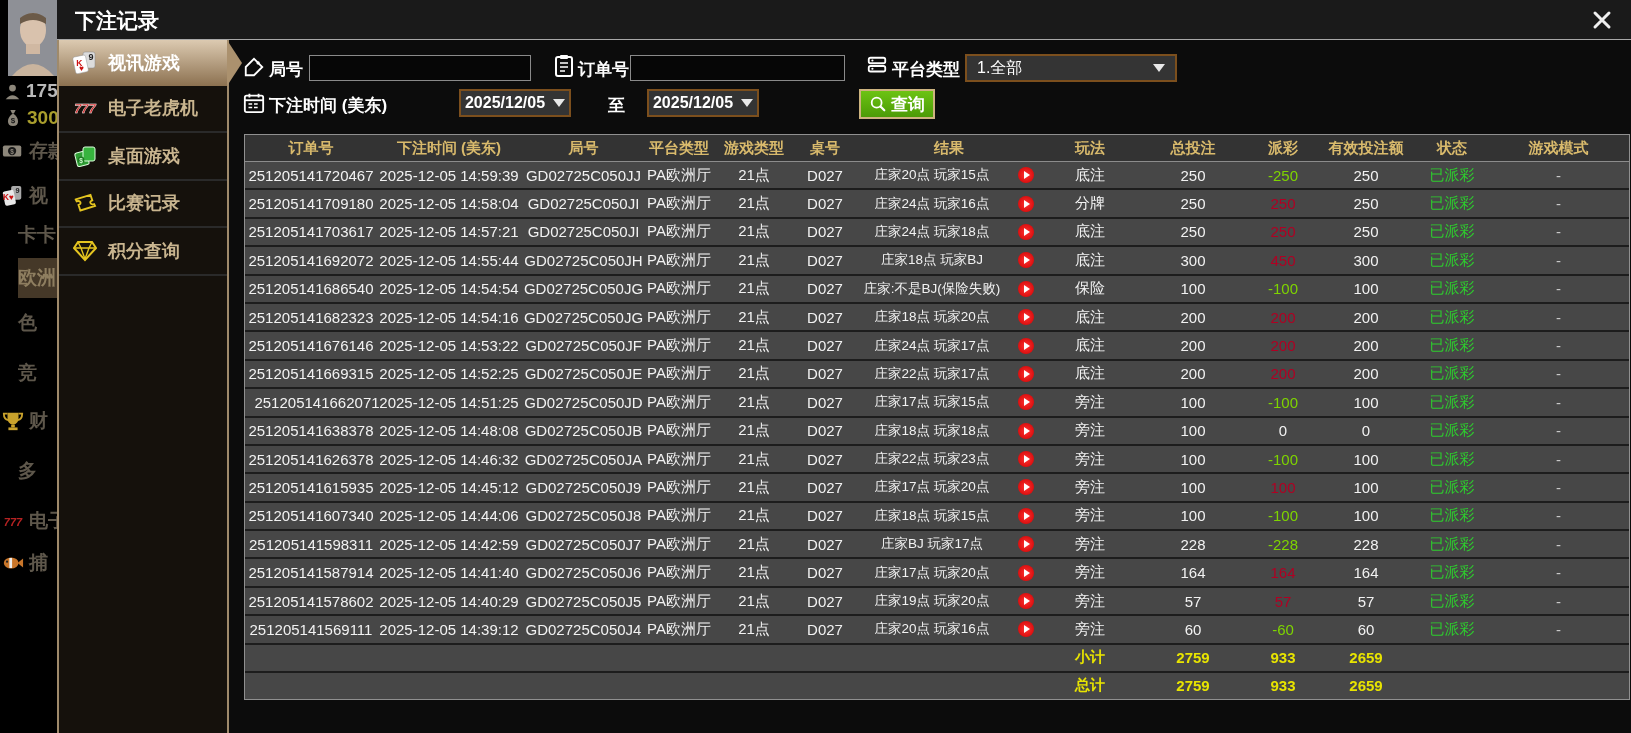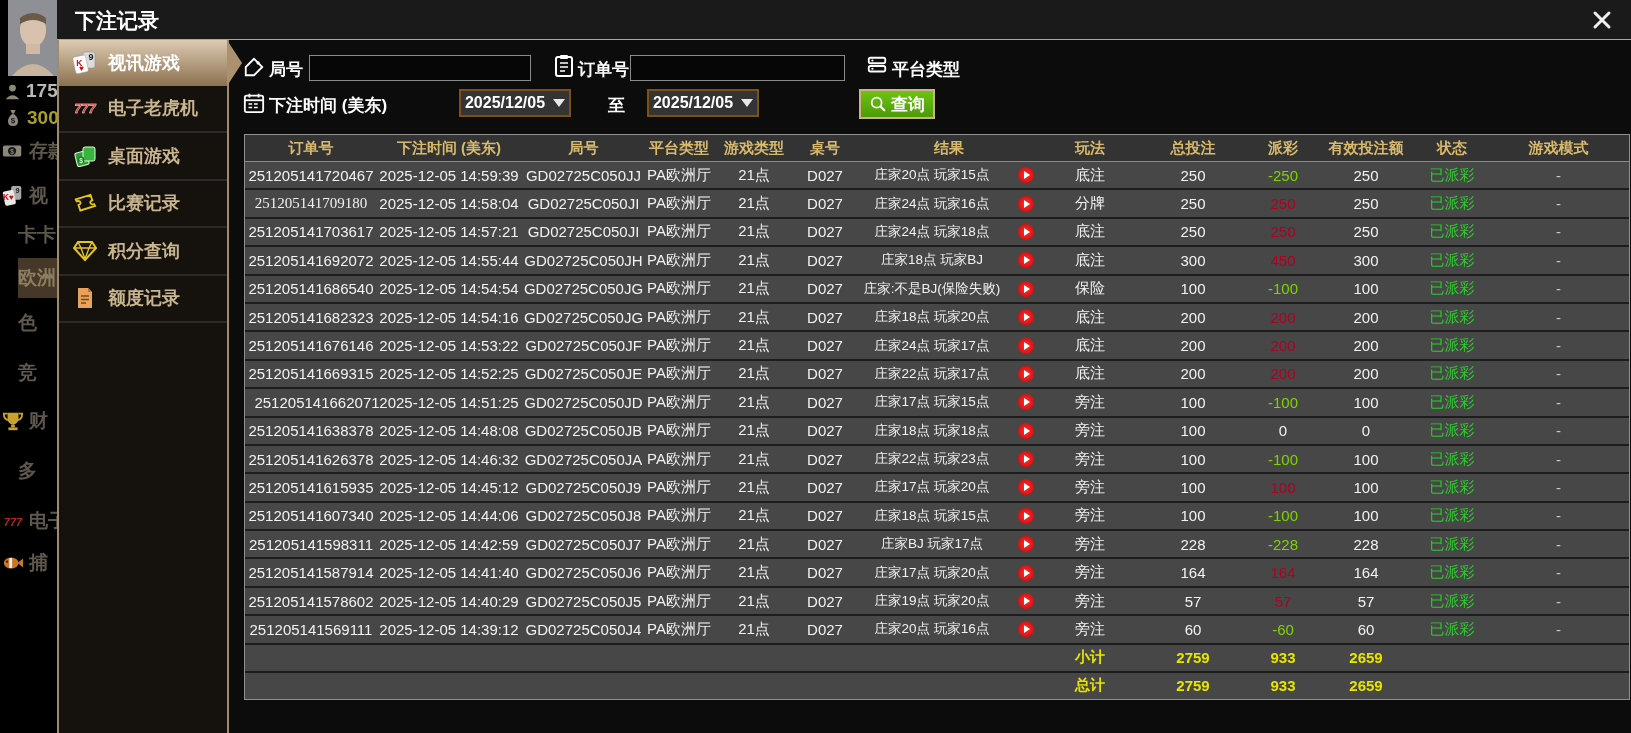--- a/index.html
+++ b/index.html
@@ -241,32 +241,20 @@
         <span class="ic">
           <span class="bg-ic">
             <svg width="24" height="22" viewBox="0 0 24 22">
               <path d="M5 2 H19 L23 8 L12 20 L1 8 Z" fill="none" stroke="#e5c520" stroke-width="2"></path>
               <path d="M1 8 H23 M8 8 L12 19 L16 8 M5 2 L8 8 M19 2 L16 8" stroke="#e5c520" stroke-width="1.4" fill="none"></path>
             </svg>
           </span>
         </span>
         <span>积分查询</span>
       </div>
-      <div class="side-item">
-        <span class="ic">
-          <span class="bg-ic">
-            <svg width="20" height="24" viewBox="0 0 20 24">
-              <path d="M3 2 H13 L17 6 V22 H3 Z" fill="#e8a25c"></path>
-              <path d="M13 2 L13 6 H17 Z" fill="#b5763a"></path>
-              <path d="M6 10 H14 M6 13.5 H14 M6 17 H11" stroke="#7a4a1a" stroke-width="1.6"></path>
-            </svg>
-          </span>
-        </span>
-        <span>额度记录</span>
-      </div>
     </div>
 
   <span class="ficon" style="left:186px;top:56px;">
     <svg width="22" height="22" viewBox="0 0 24 24">
         <path d="M3 12 L12 3 L21 3 L21 12 L12 21 Z" fill="none" stroke="#fff" stroke-width="2" transform="rotate(180 12 12)"></path>
         <circle cx="16.5" cy="7.5" r="1.8" fill="#fff"></circle>
       </svg>
   </span>
   <span class="flabel" style="left:212px;top:58px;">局号</span>
   <input class="txt-input" style="left: 252px; top: 55px; width: 222px;" value="">
@@ -283,20 +271,24 @@
 
   <span class="ficon" style="left:809px;top:55px;">
     <svg width="22" height="22" viewBox="0 0 24 24">
         <rect x="3" y="3" width="18" height="6" rx="2" fill="none" stroke="#fff" stroke-width="2"></rect>
         <rect x="3" y="12" width="18" height="6" rx="2" fill="none" stroke="#fff" stroke-width="2"></rect>
         <circle cx="7" cy="6" r="1.2" fill="#fff"></circle>
         <circle cx="7" cy="15" r="1.2" fill="#fff"></circle>
       </svg>
   </span>
   <span class="flabel" style="left:835px;top:58px;">平台类型</span>
+  <div class="dd platform" style="left:908px;top:54px;width:212px;">
+    <span>1.全部</span>
+    <span class="caret"></span>
+  </div>
 
   <span class="ficon" style="left:186px;top:92px;">
     <svg width="22" height="22" viewBox="0 0 24 24">
         <rect x="2" y="4" width="20" height="18" rx="2" fill="none" stroke="#fff" stroke-width="2"></rect>
         <path d="M2 9 H22" stroke="#fff" stroke-width="2"></path>
         <path d="M7 2 V6 M17 2 V6" stroke="#fff" stroke-width="2"></path>
         <path d="M6 13 H10 M12 13 H16 M6 17 H10 M12 17 H16" stroke="#fff" stroke-width="1.6"></path>
       </svg>
   </span>
   <span class="flabel" style="left:212px;top:94px;">下注时间 (美东)</span>
@@ -345,21 +337,21 @@
           <div class="playbtn"></div>
         </div>
         <div class="cell" style="width: 92px;">底注</div>
         <div class="cell" style="width: 114px;">250</div>
         <div class="cell neg" style="width: 66px;">-250</div>
         <div class="cell" style="width: 100px;">250</div>
         <div class="cell paid" style="width: 72px;">已派彩</div>
         <div class="cell dash" style="width: 141px;">-</div>
       </div>
       <div class="trow">
-        <div class="cell" style="width: 132px; font-family: Liberation Serif, serif;">251205141709180</div>
+        <div class="cell" style="width: 132px;">251205141709180</div>
         <div class="cell" style="width: 144px;">2025-12-05 14:58:04</div>
         <div class="cell" style="width: 125px;">GD02725C050JI</div>
         <div class="cell" style="width: 66px;">PA欧洲厅</div>
         <div class="cell" style="width: 84px;">21点</div>
         <div class="cell" style="width: 58px;">D027</div>
         <div class="cell result" style="width: 190px;">
           <span>庄家24点 玩家16点</span>
           <div class="playbtn"></div>
         </div>
         <div class="cell" style="width: 92px;">分牌</div>

